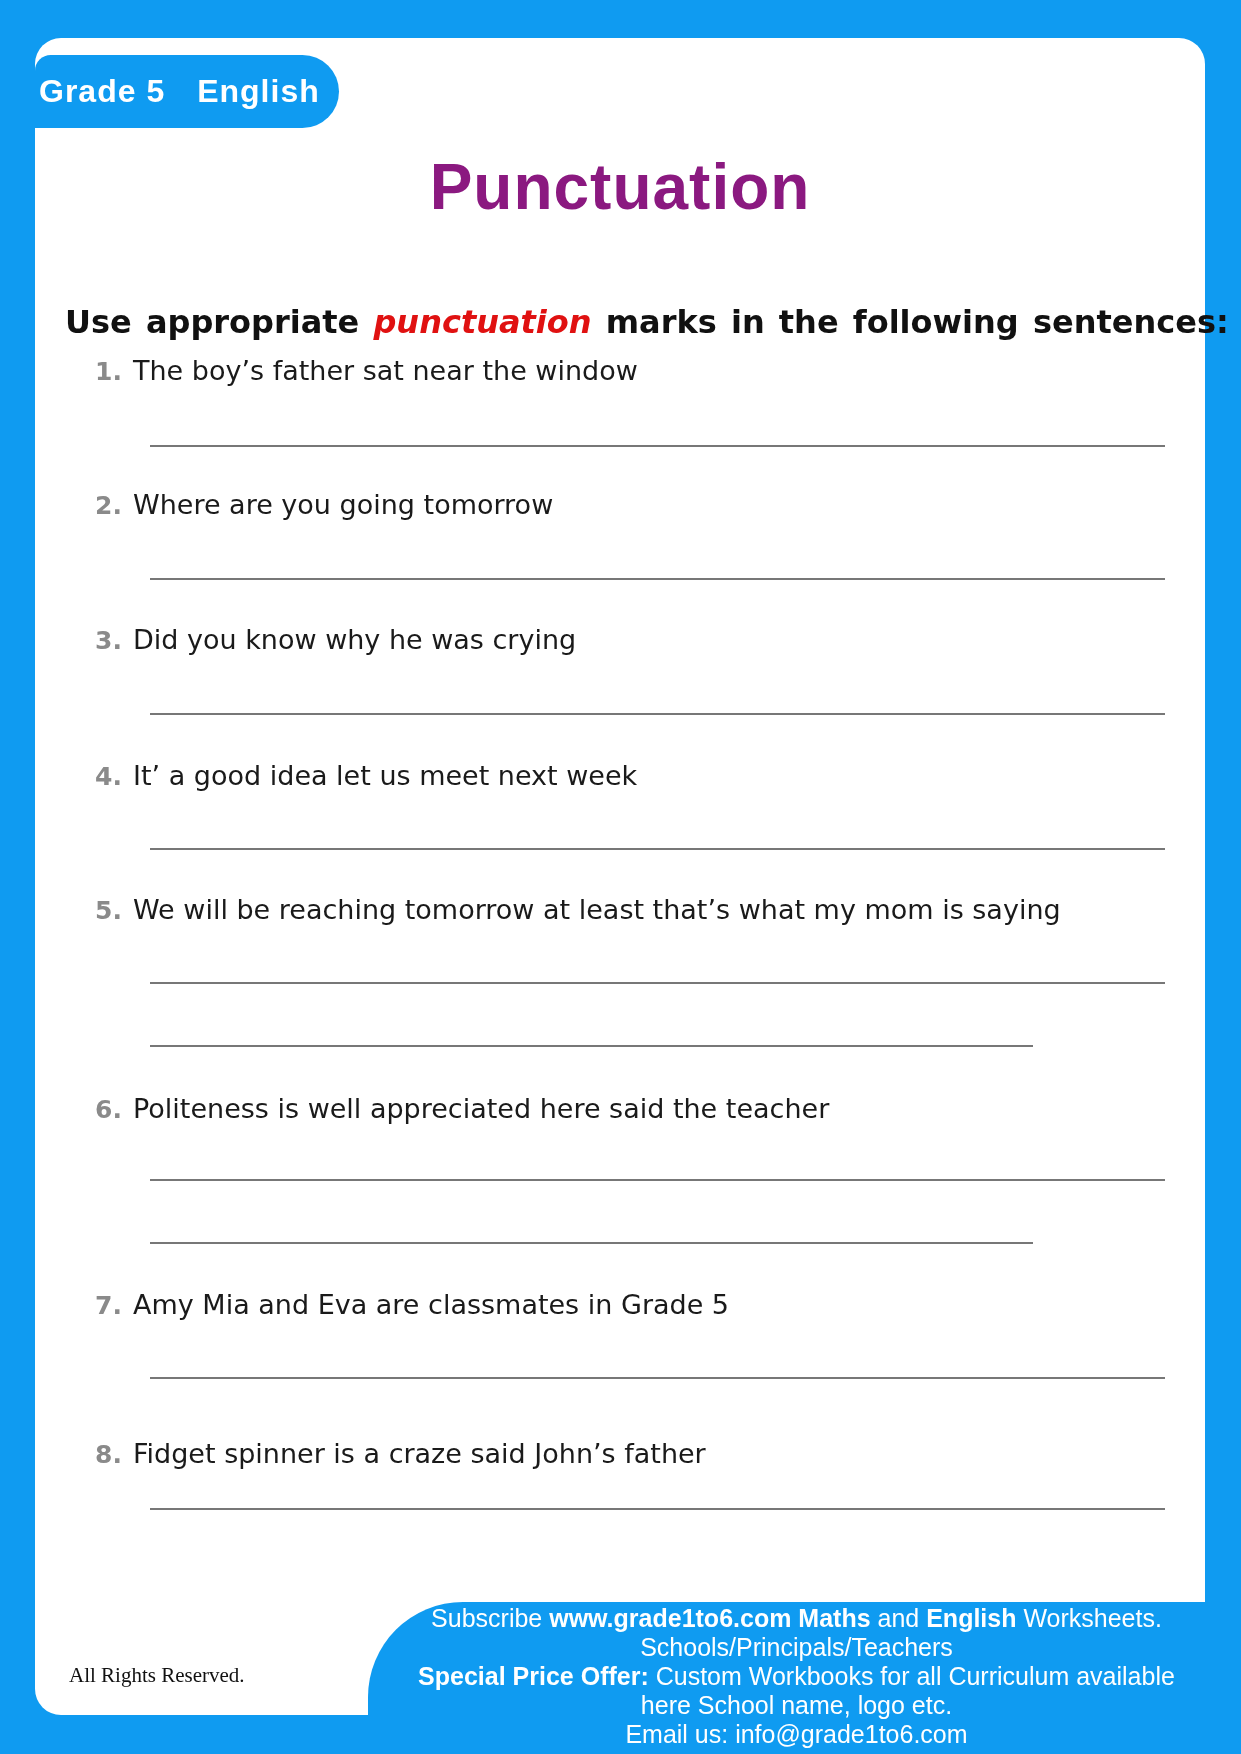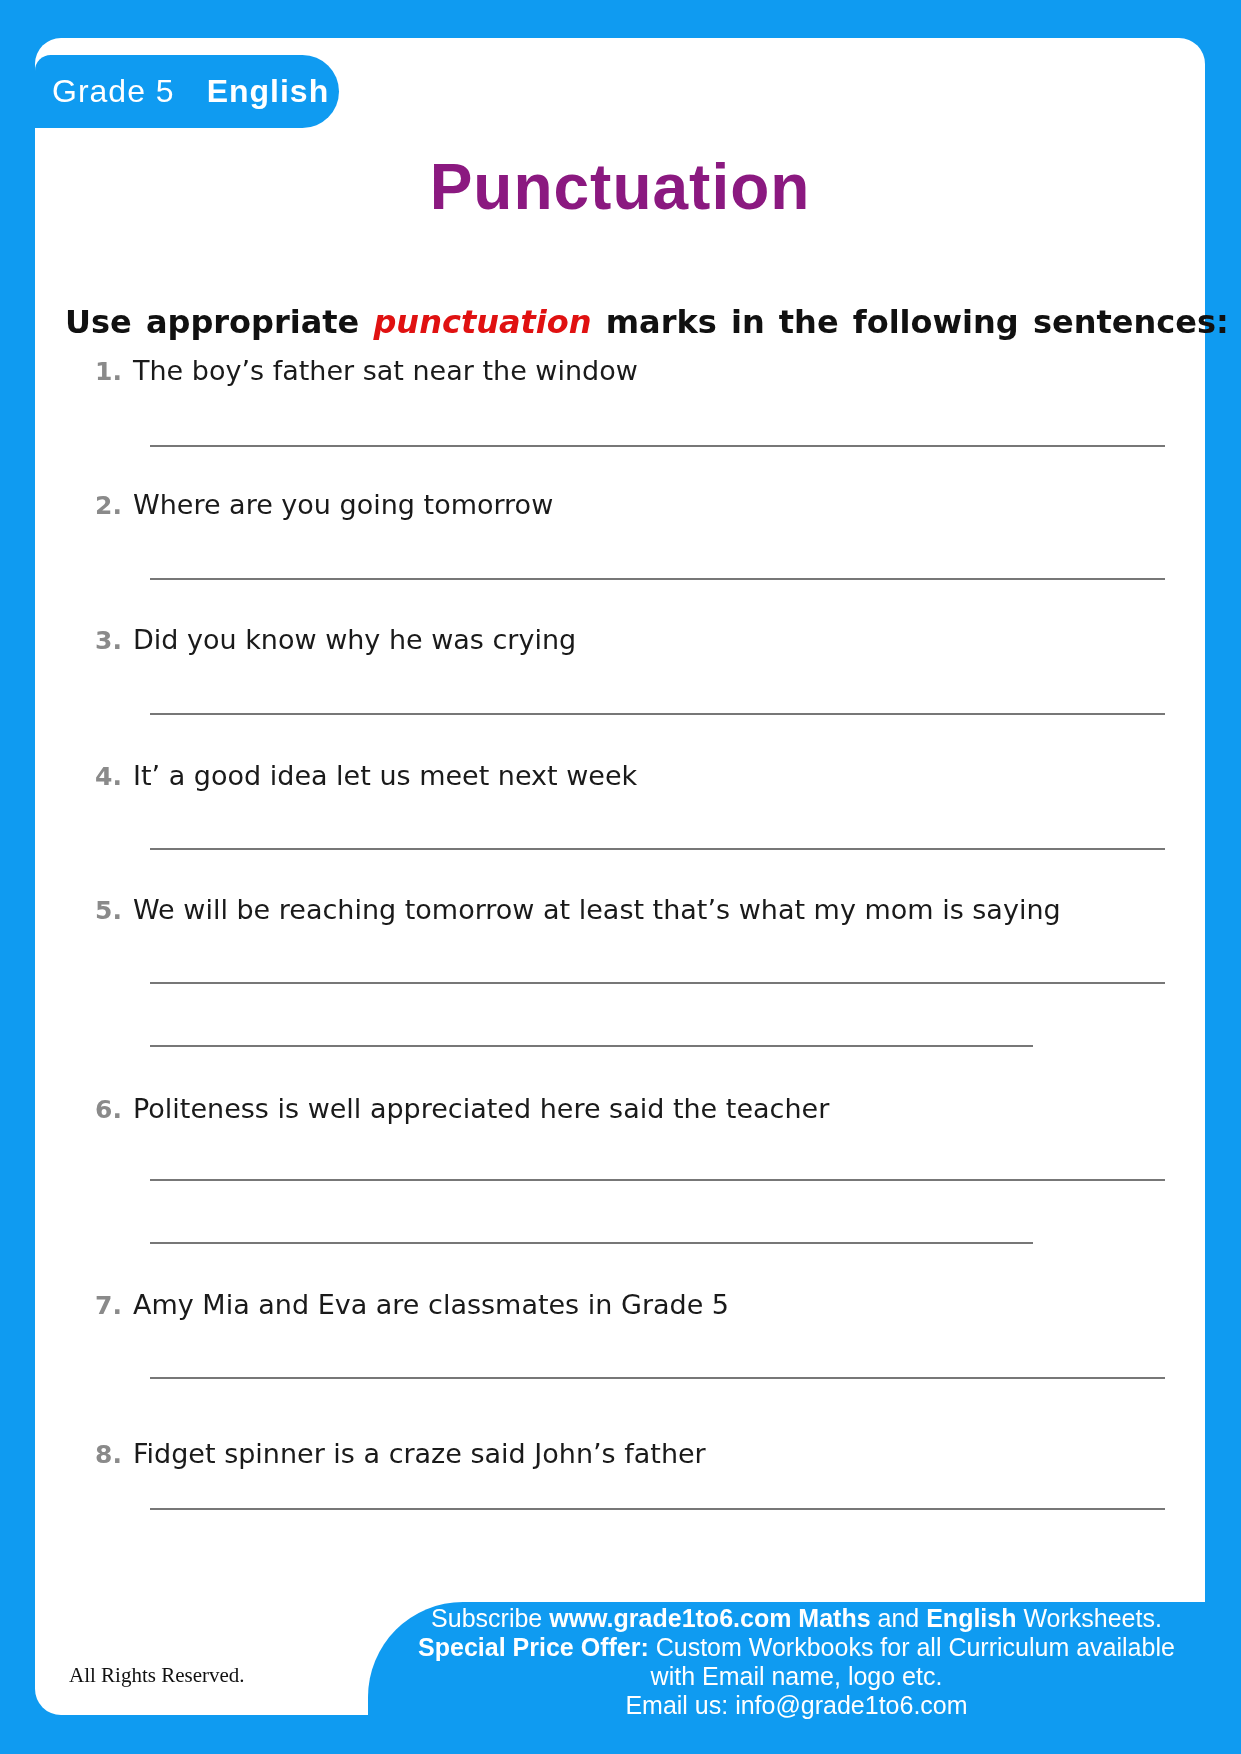--- a/index.html
+++ b/index.html
@@ -14,21 +14,21 @@
     position:absolute;left:35px;top:38px;width:1170px;height:1677px;
     background:#ffffff;border-radius:26px;
   }
   .badge{
     position:absolute;left:35px;top:55px;width:304px;height:73px;
     background:var(--blue,#0F9BF1);
     border-radius:16px 37px 37px 0;
     display:flex;align-items:center;
     color:#fff;font-size:32px;
   }
-  .badge .grade{margin-left:17px;font-weight:400;letter-spacing:1px;}
+  .badge .grade{margin-left:4px;font-weight:700;letter-spacing:1px;}
   .badge .subject{margin-left:32px;font-weight:700;letter-spacing:1px;}
   .title{
     position:absolute;left:35px;top:150px;width:1170px;
     text-align:center;
     font-size:64px;font-weight:700;letter-spacing:1px;
     color:var(--purple,#8B1980);
   }
   .instruction{
     position:absolute;left:65px;top:303px;
     font-family:"DejaVu Sans",sans-serif;
@@ -106,22 +106,23 @@
       <div class="answer-line long" style="top: 1179px;"></div>
       <div class="answer-line short" style="top: 1242px;"></div>
       <div class="item" style="top: 1289px;"><span class="num">7.</span><span>Amy Mia and Eva are classmates in Grade 5</span></div>
       <div class="answer-line long" style="top: 1377px;"></div>
       <div class="item" style="top: 1426px; margin-top: 12px;"><span class="num">8.</span><span>Fidget spinner is a craze said John’s father</span></div>
       <div class="answer-line long" style="top: 1508px;"></div>
     </div>
 
   <div class="footer-band" id="promo-band">
       <div><span>Subscribe </span><b>www.grade1to6.com Maths</b><span> and </span><b>English</b><span> Worksheets.</span></div>
+      <div><span>Schools/Principals/Teachers</span></div>
       <div><b>Special Price Offer:</b><span> Custom Workbooks for all Curriculum available</span></div>
-      <div><span>with Email name, logo etc.</span></div>
+      <div><span>here School name, logo etc.</span></div>
       <div><span>Email us: info@grade1to6.com</span></div>
     </div>
 
   <div class="copyright">
     <div class="l2">All Rights Reserved.</div>
   </div>
 
 </div>
 
 </body></html>

